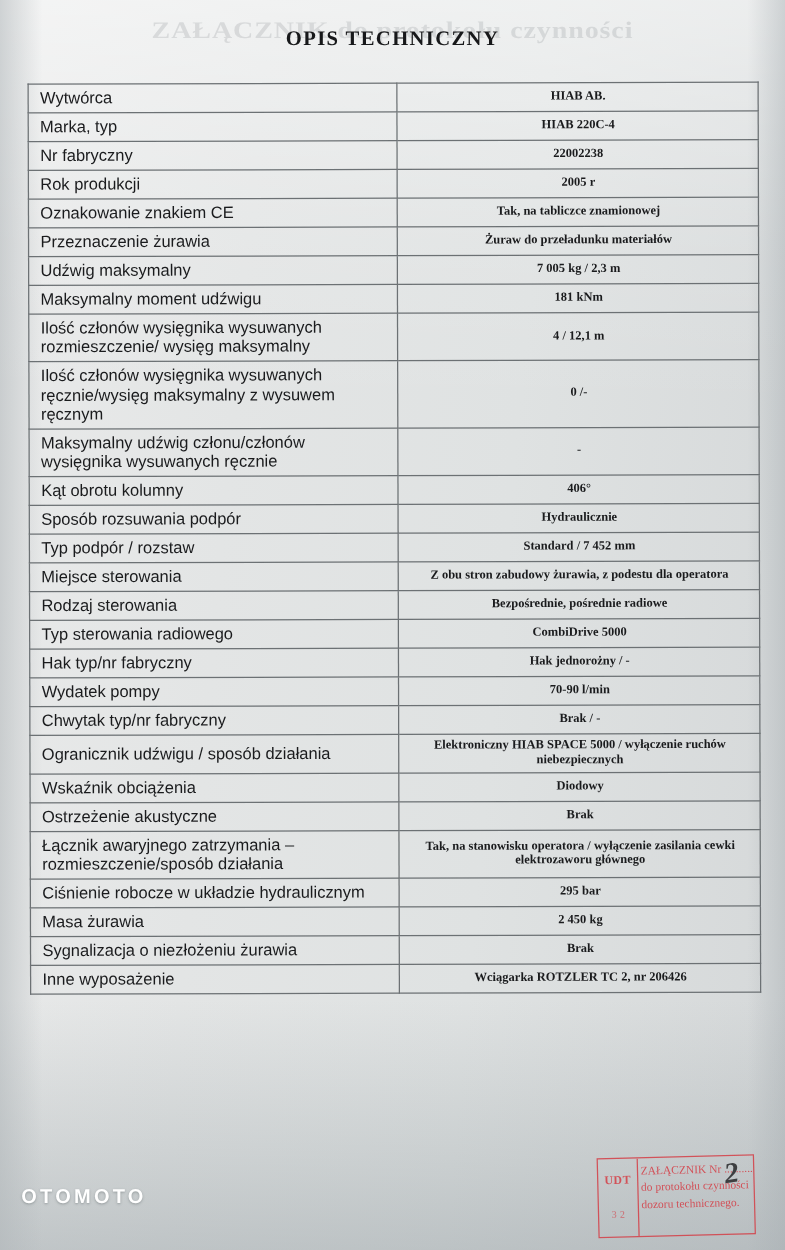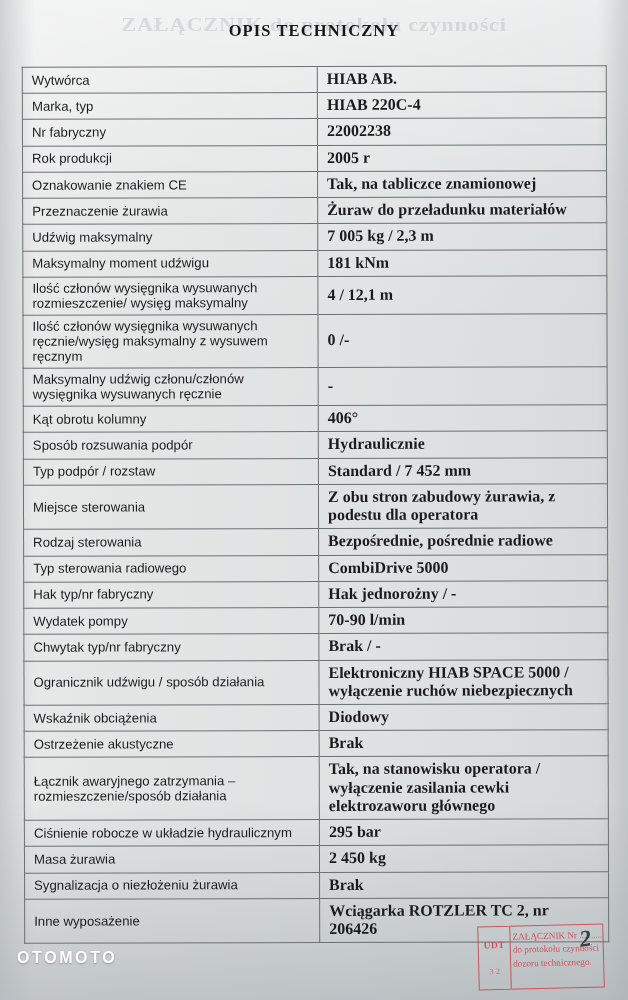--- a/index.html
+++ b/index.html
@@ -100,23 +100,24 @@
   .spec-table col.col-label { width: 295px; }
   .spec-table col.col-value { width: 289px; }
 
   .cell-label {
     font-family: Liberation Sans, sans-serif;
     font-size: 13.2px;
     font-weight: normal;
   }
   .cell-value {
     font-family: "Liberation Serif", serif;
-    font-size: 16px;
+    font-size: 10px;
     font-weight: bold;
     padding-left: 11px;
+    text-align: center;
   }
 
   
   .udt-stamp {
     position: absolute;
     left: 478px;
     top: 925px;
     width: 124px;
     height: 62px;
     border: 1.6px solid #d4424a;

